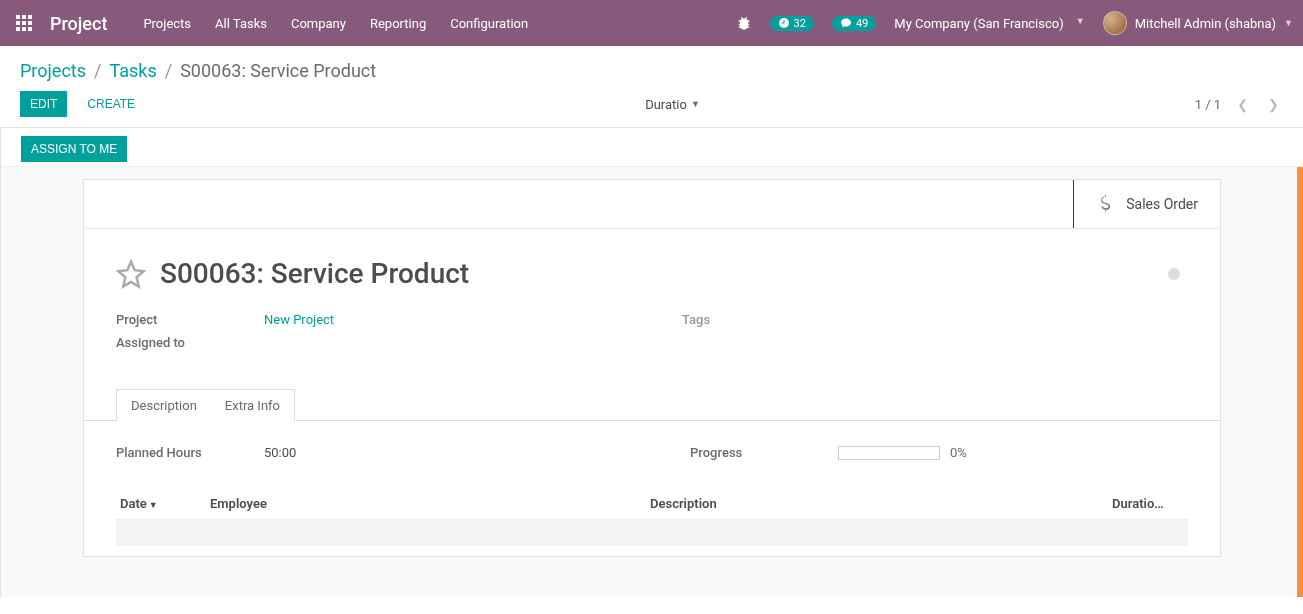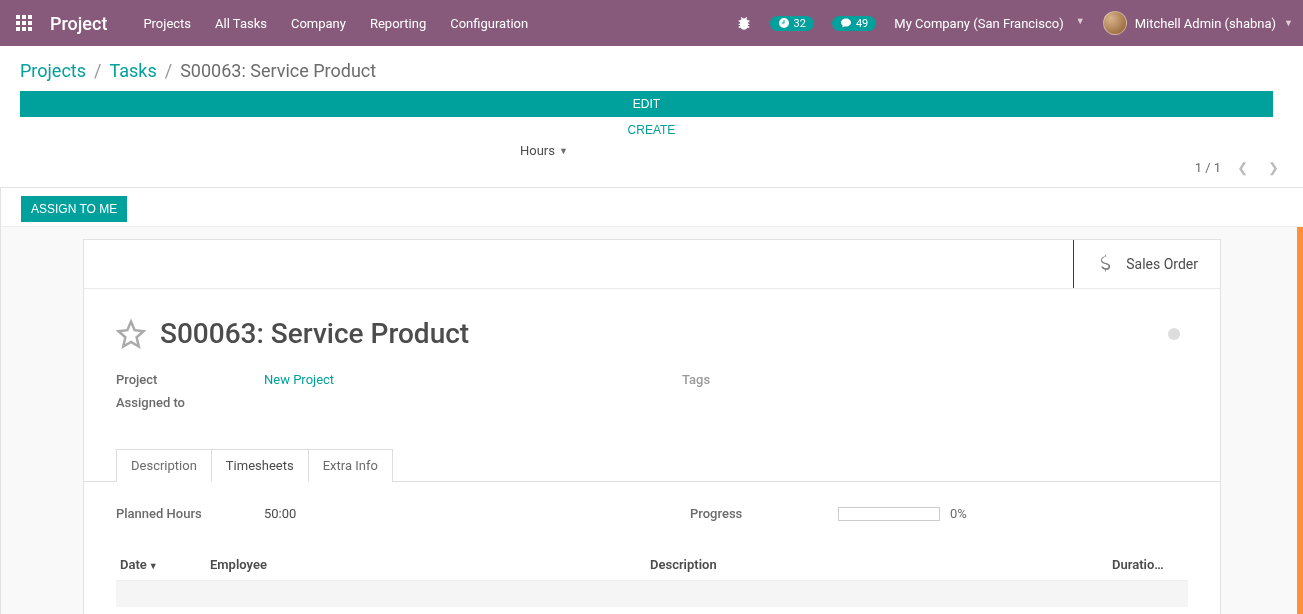--- a/index.html
+++ b/index.html
@@ -21,21 +21,21 @@
   .user { display: flex; align-items: center; gap: 8px; color: #fff; cursor: pointer; }
   .avatar { width: 24px; height: 24px; border-radius: 50%; background: radial-gradient(circle at 30% 30%, #d9b38c, #8b5a2b); border: 1px solid rgba(255,255,255,0.4); }
   .caret { font-size: 9px; color: #e0cdd9; }
 
   
   .control-panel { border-bottom: 1px solid #e2e2e2; }
   .breadcrumb { padding: 14px 20px 4px; font-size: 18px; color: #875a7b; display: flex; align-items: center; gap: 8px; }
   .breadcrumb a { color: #00a09d; text-decoration: none; cursor: pointer; }
   .breadcrumb .sep { color: #999; }
   .breadcrumb .current { color: #6c6c6c; }
-  .cp-row { display: flex; padding: 6px 20px 10px; flex-direction: column; }
+  .cp-row { display: flex; align-items: center; padding: 6px 20px 10px; }
   .btn { border: none; padding: 6px 10px; font-size: 12px; cursor: pointer; font-weight: 500; }
   .btn-edit { background: #00a09d; color: #fff; margin-right: 10px; }
   .btn-create { background: transparent; color: #00a09d; }
   .action-dd { margin-left: 500px; color: #4c4c4c; font-size: 13px; display: flex; align-items: center; gap: 4px; cursor: pointer; }
   .pager { margin-left: auto; display: flex; align-items: center; gap: 12px; color: #6c6c6c; font-size: 13px;}
   .pager-arrow { color: #bbb; cursor: pointer; padding: 2px 4px; }
 
   
   .assign-bar { padding: 8px 20px 4px; border-bottom: 1px solid #f0f0f0; position: relative; }
   .btn-assign { background: #00a09d; color: #fff; font-size: 12px; padding: 6px 10px; border: none; cursor: pointer; font-weight: 500; }
@@ -155,21 +155,21 @@
     <a>Projects</a>
     <span class="sep">/</span>
     <a>Tasks</a>
     <span class="sep">/</span>
     <span class="current">S00063: Service Product</span>
   </div>
   <div class="cp-row">
     <button class="btn btn-edit">EDIT</button>
     <button class="btn btn-create">CREATE</button>
     <div class="action-dd">
-      <span>Hours</span>
+      <span>Duratio</span>
       <span class="caret" style="color:#6c6c6c">▼</span>
     </div>
     <div class="pager">
       <span>1 / 1</span>
       <span class="pager-arrow">❮</span>
       <span class="pager-arrow">❯</span>
     </div>
   </div>
 </div>
 
@@ -212,21 +212,20 @@
       <div class="field-col">
         <div class="field-row">
           <div class="field-label muted">Tags</div>
           <div class="field-value"></div>
         </div>
       </div>
     </div>
 
     <div class="tabs">
       <div class="tab inactive">Description</div>
-      <div class="tab active">Timesheets</div>
       <div class="tab inactive" style="border-left:none">Extra Info</div>
     </div>
 
     <div class="tab-content">
       <div class="timesheet-top">
         <div class="ts-col">
           <div class="ts-label">Planned Hours</div>
           <div class="ts-value">50:00</div>
         </div>
         <div class="ts-col">

